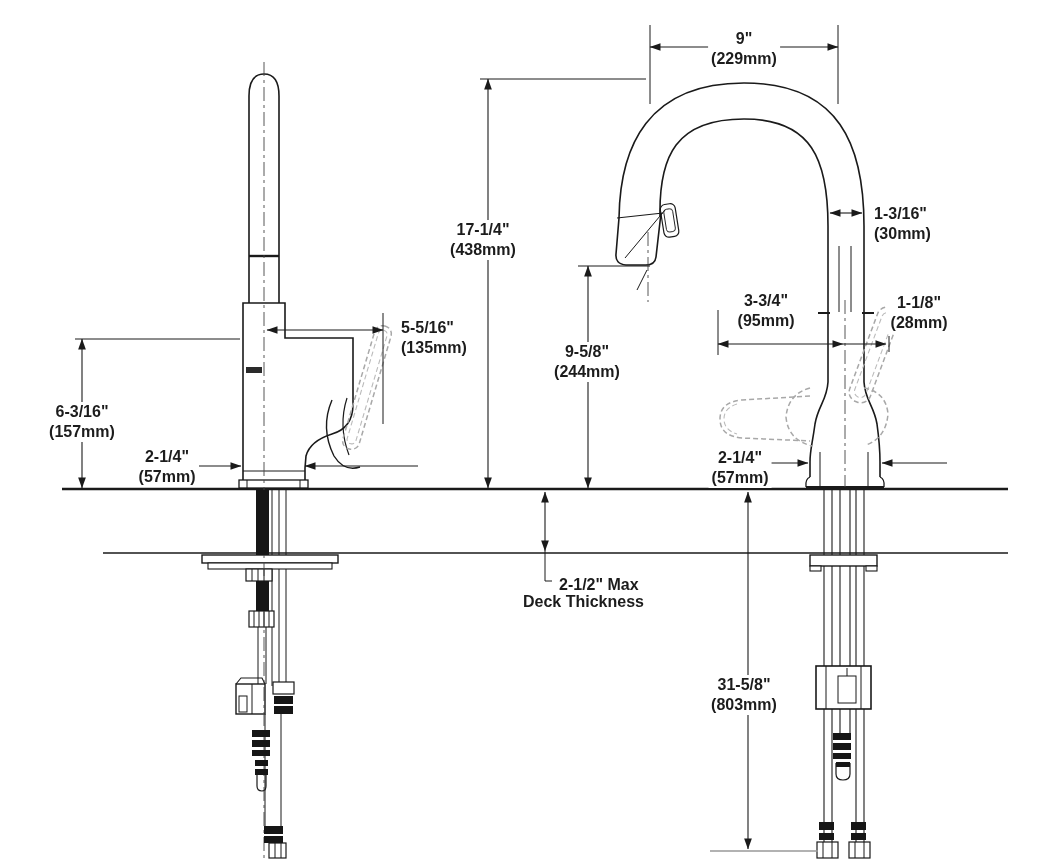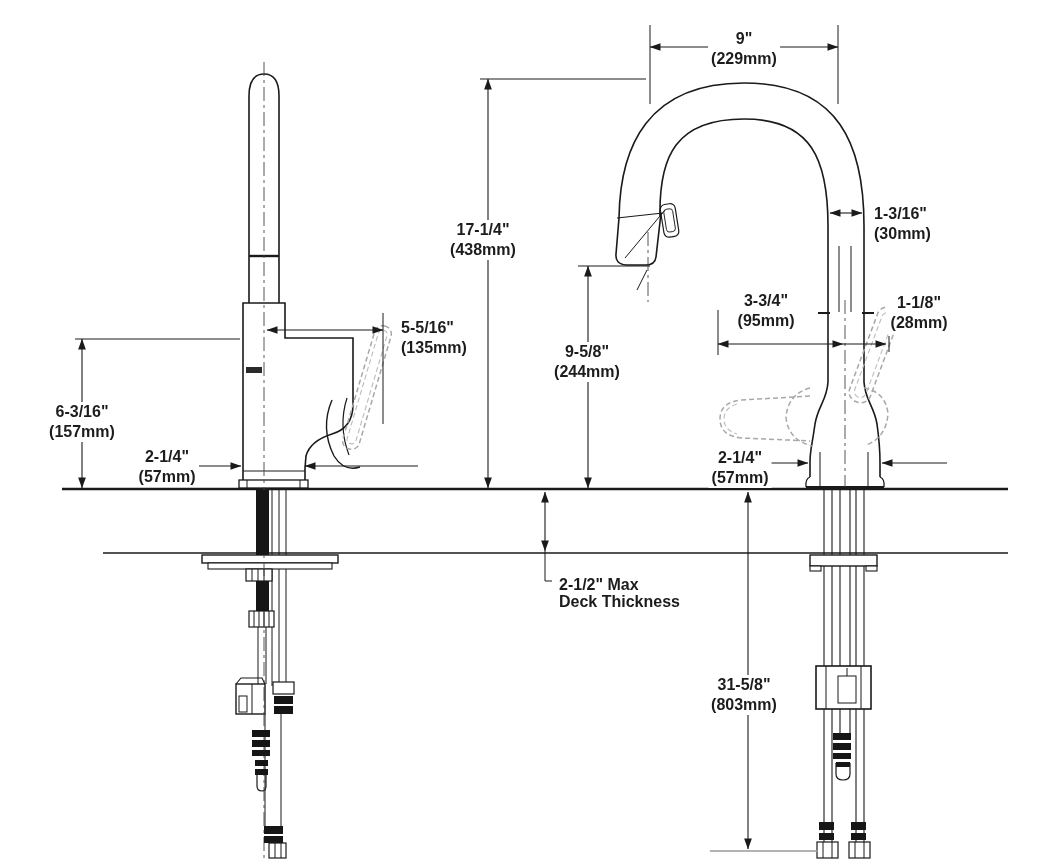--- a/index.html
+++ b/index.html
@@ -273,20 +273,20 @@
     <div>2-1/4"</div>
     <div>(57mm)</div>
   </div>
 
   <div class="dim" style="left:740px;top:448px">
     <div>2-1/4"</div>
     <div>(57mm)</div>
   </div>
 
   <div class="dim la" style="left:556px;top:575px">2-1/2" Max</div>
-  <div class="dim la" style="left:556px;top:592px">Deck Thickness</div>
+  <div class="dim la" style="left:520px;top:592px">Deck Thickness</div>
 
   <div class="dim" style="left:744px;top:675px">
     <div>31-5/8"</div>
     <div>(803mm)</div>
   </div>
 
 </div>
 
 </body></html>

